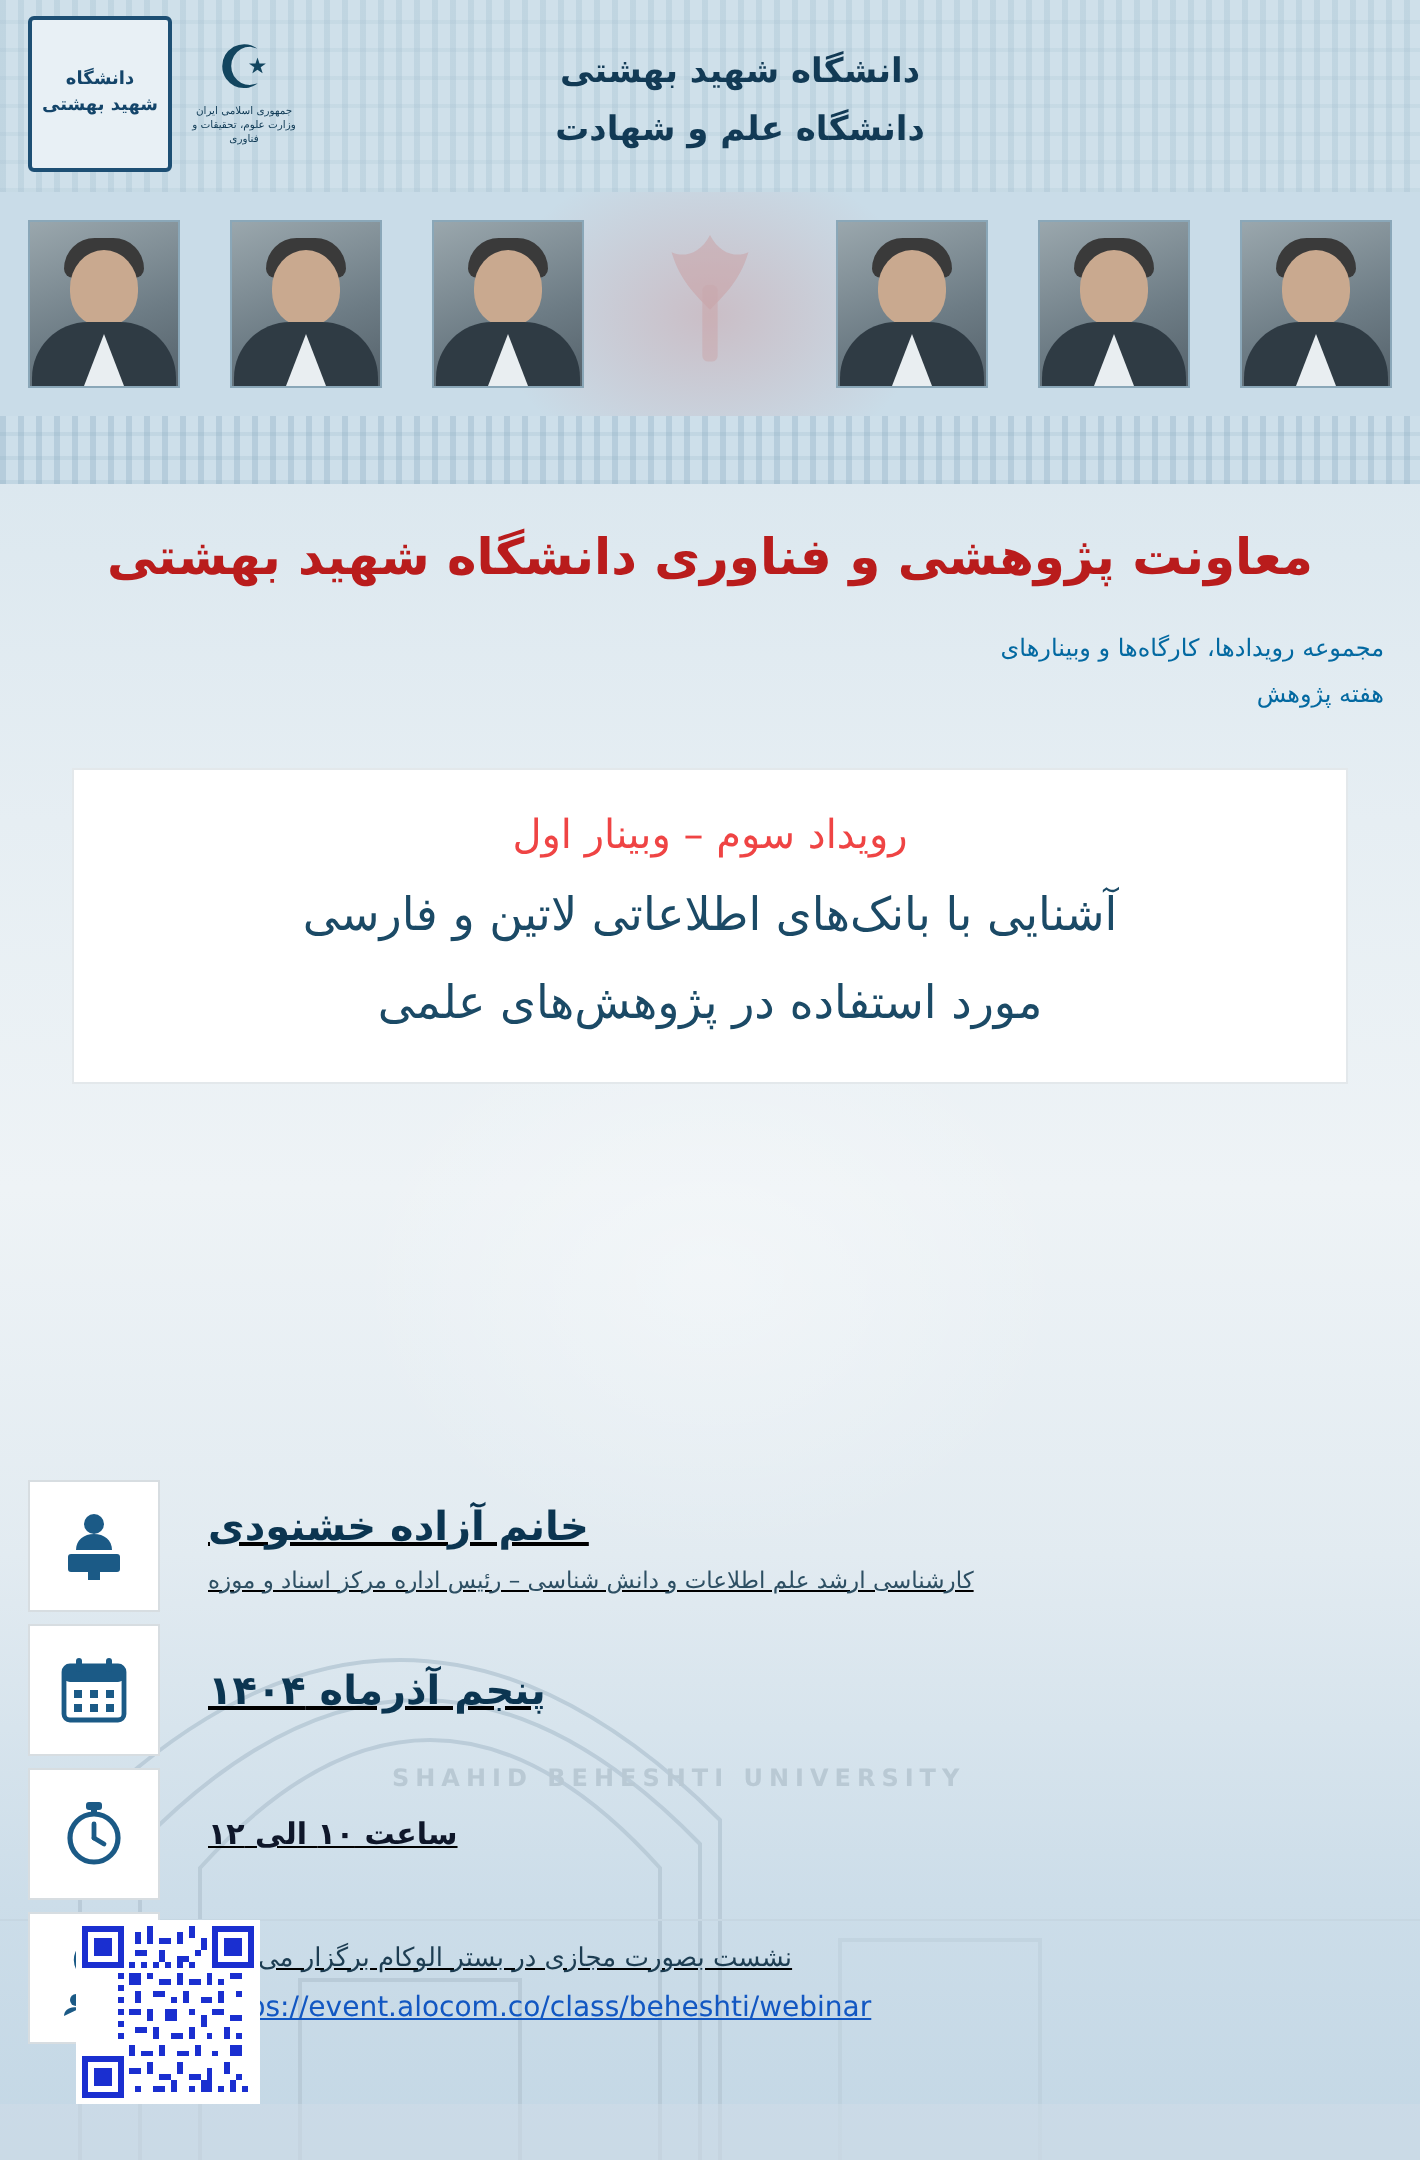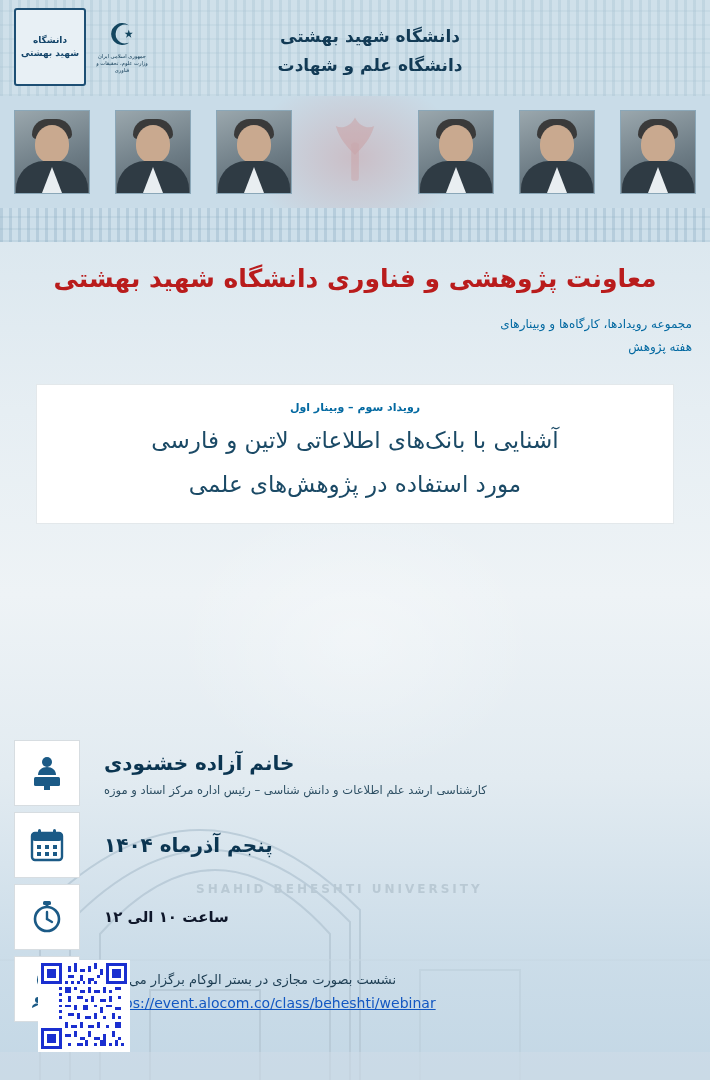--- a/index.html
+++ b/index.html
@@ -132,27 +132,28 @@
   }
   .sub-title {
     text-align:right; color:#0369a1; font-size:12px; line-height:1.9;
     margin-top:14px;
   }
 
   .event-box {
     margin:26px 18px 0; background:#ffffff; border:1px solid #e3e8eb;
     padding:12px 16px 16px; text-align:center;
   }
-  .event-box .ev-label { color:#0369a1; font-weight:bold; font-size:11px; line-height:2; }
+  .event-box .ev-label { color:#ef4444; font-weight:normal; font-size:20px; line-height:2; }
   .event-box .ev-line { color:#1b4a66; font-size:23px; line-height:1.9; }
 
   
   .details {
     position:absolute; left:0; right:12px; top:740px; z-index:4;
     padding: 0 14px;
+    text-decoration: underline;
   }
   .drow {
     display:flex; align-items:center; justify-content:flex-start;
     gap:14px; margin-bottom:6px;
   }
   .dicon {
     flex:0 0 auto; width:66px; height:66px; background:#ffffff;
     border:1px solid #d7dde1; display:flex; align-items:center; justify-content:center;
     order:2;
   }

